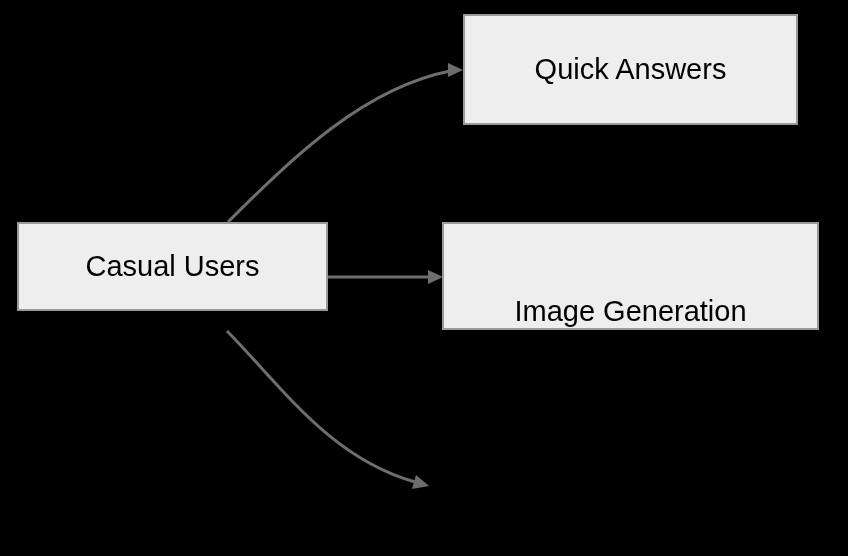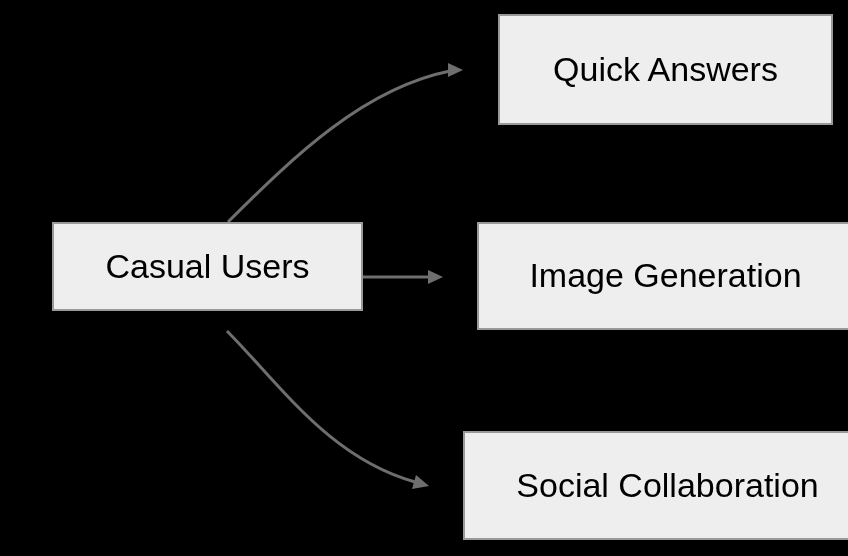--- a/index.html
+++ b/index.html
@@ -33,28 +33,27 @@
   }
   .node {
     position: absolute;
     box-sizing: border-box;
     background: #eeeeee;
     border: 2px solid #999999;
     display: flex;
     align-items: center;
     justify-content: center;
     color: #000000;
-    font-size: 34px;
+    font-size: 29px;
     line-height: 1.1;
     white-space: nowrap;
-    margin-left: 35px;
   }
   #node-casual-users        { left: 17px;  top: 222px; width: 311px; height: 89px; }
   #node-quick-answers       { left: 463px; top: 14px;  width: 335px; height: 111px; }
-  #node-image-generation    { left: 442px; top: 222px; width: 377px; height: 108px; }
+  #node-image-generation    { left: 442px; top: 222px; width: 377px; height: 108px; align-items: flex-end; }
   #node-social-collaboration{ left: 428px; top: 431px; width: 409px; height: 109px; }
 </style>
 </head>
 <body>
 
 <div id="canvas">
 
   <svg id="edge-layer" viewBox="0 0 848 556" xmlns="http://www.w3.org/2000/svg">
 
     <path class="edge" d="M 228 222 C 295 155, 365 88, 450 71"></path>
@@ -72,17 +71,14 @@
   </div>
 
   <div class="node" id="node-quick-answers">
     <span>Quick Answers</span>
   </div>
 
   <div class="node" id="node-image-generation">
     <span>Image Generation</span>
   </div>
 
-  <div class="node" id="node-social-collaboration">
-    <span>Social Collaboration</span>
-  </div>
 
 </div>
 
 </body></html>

